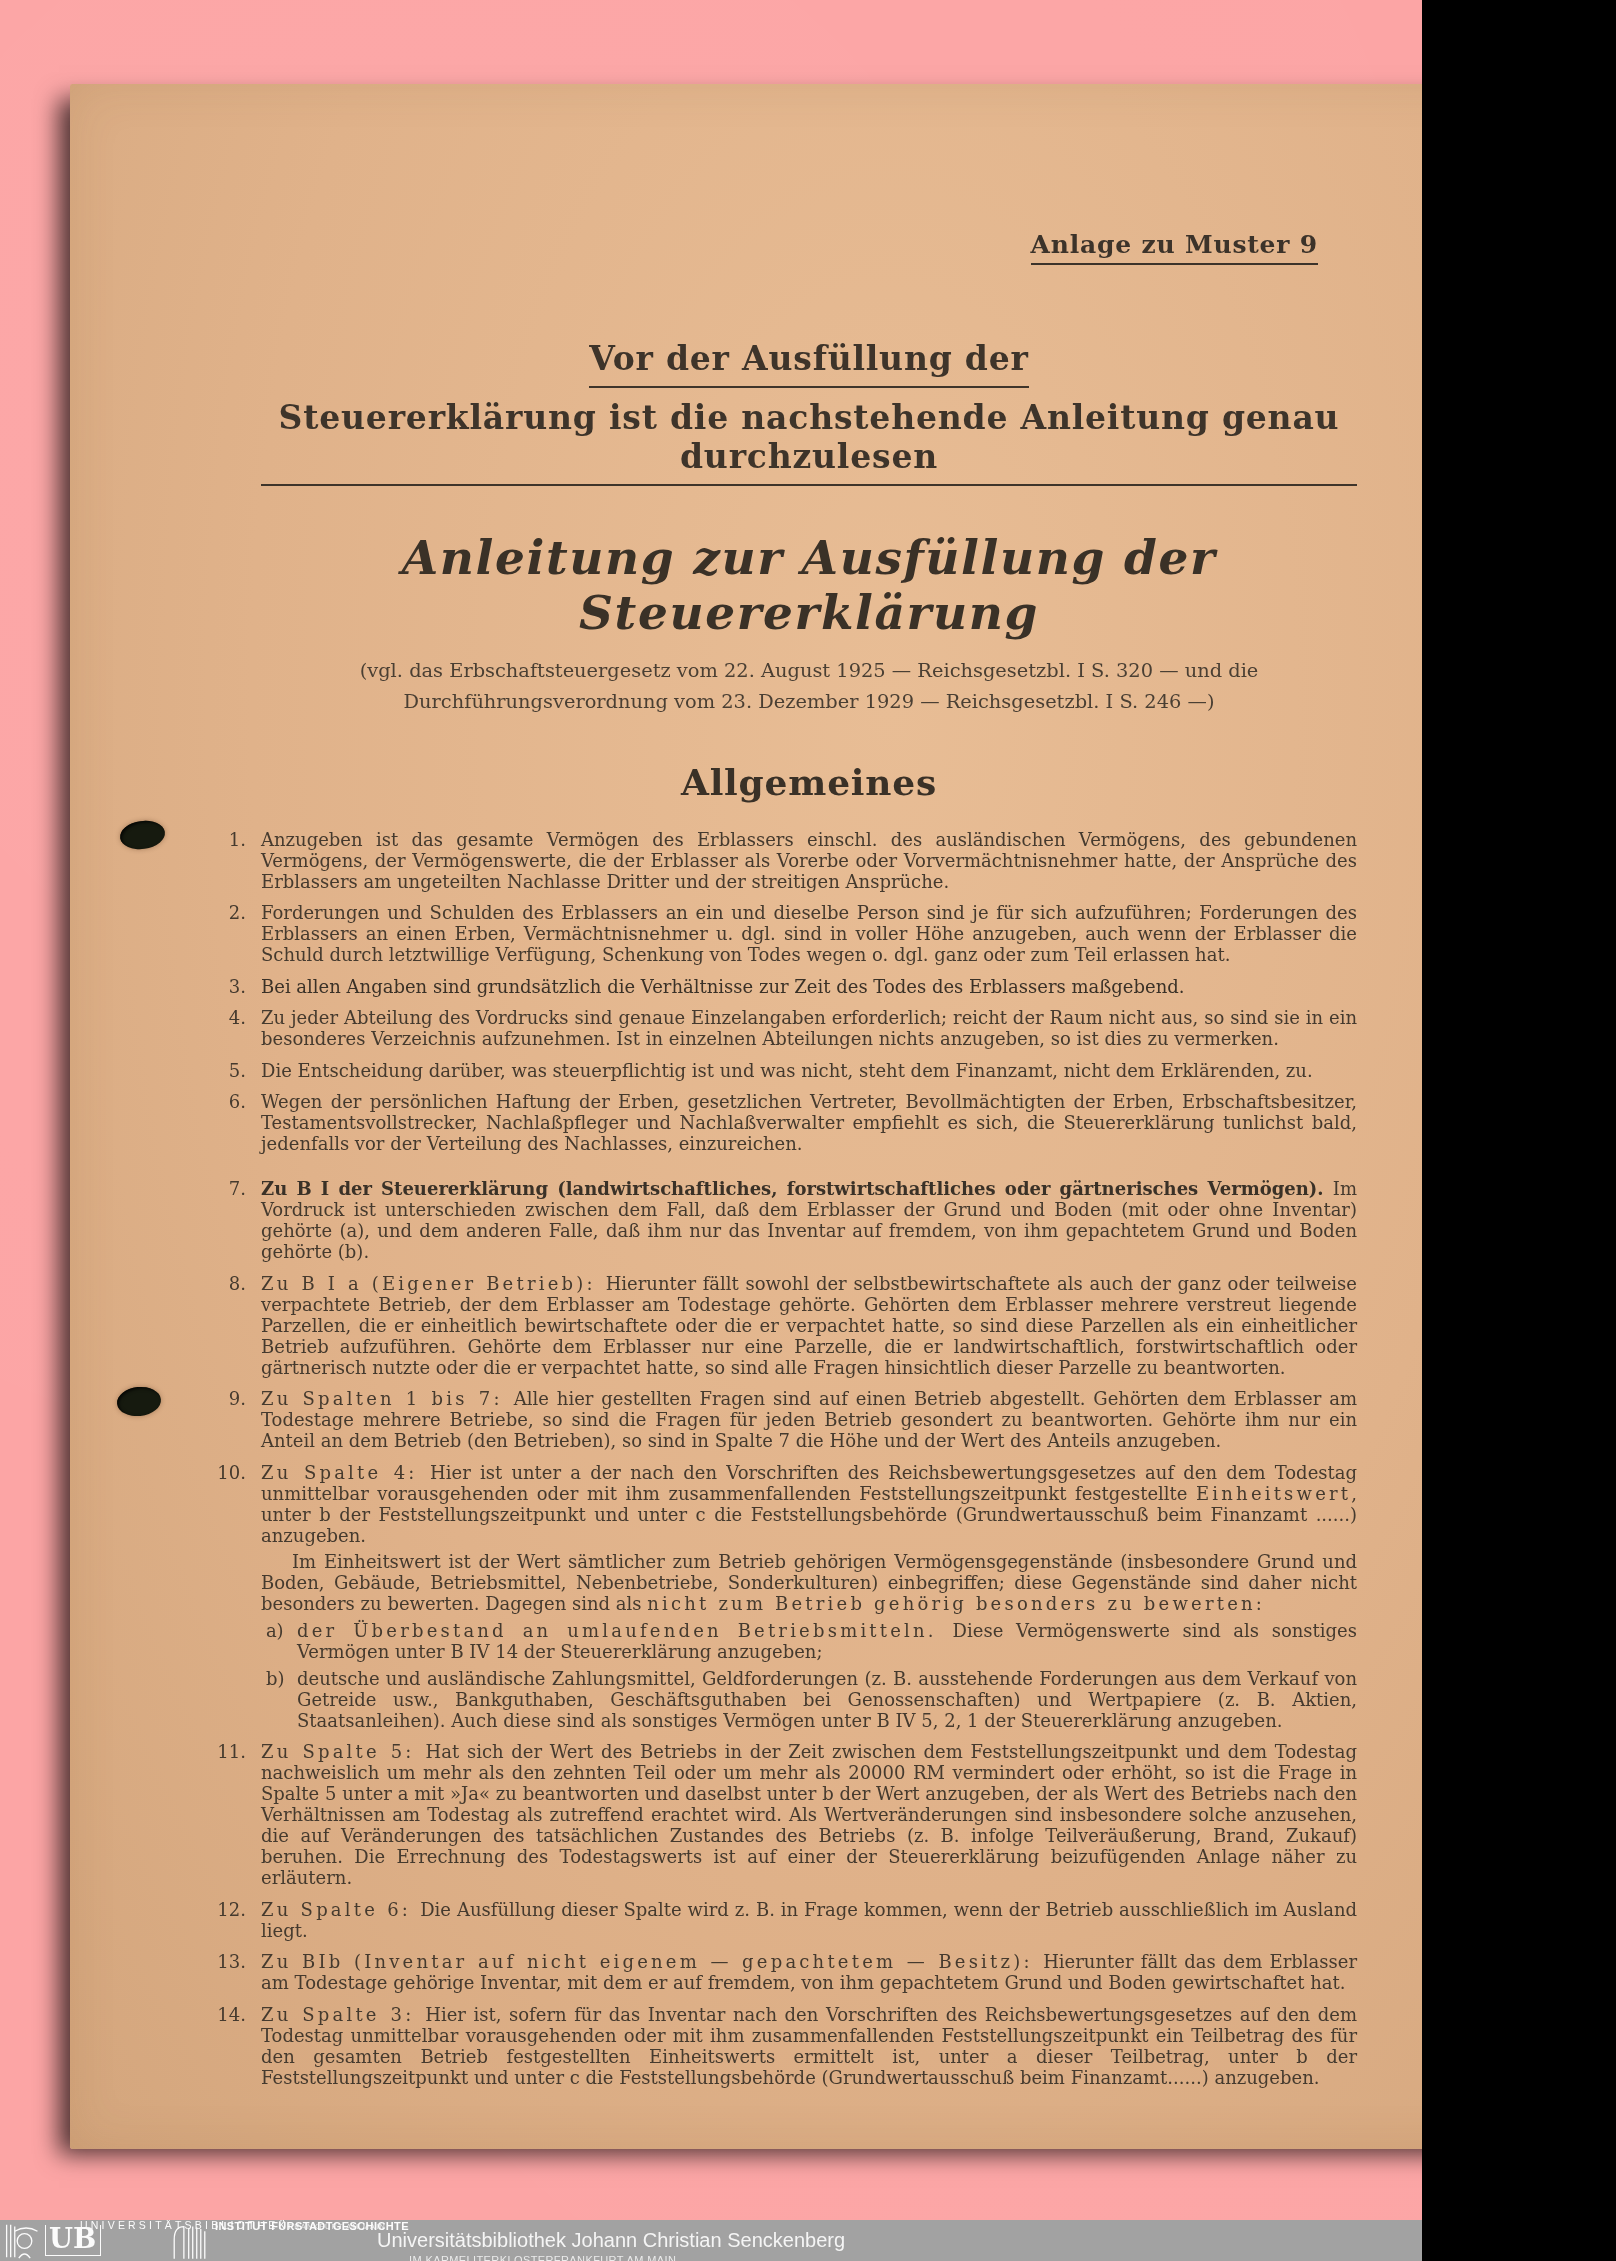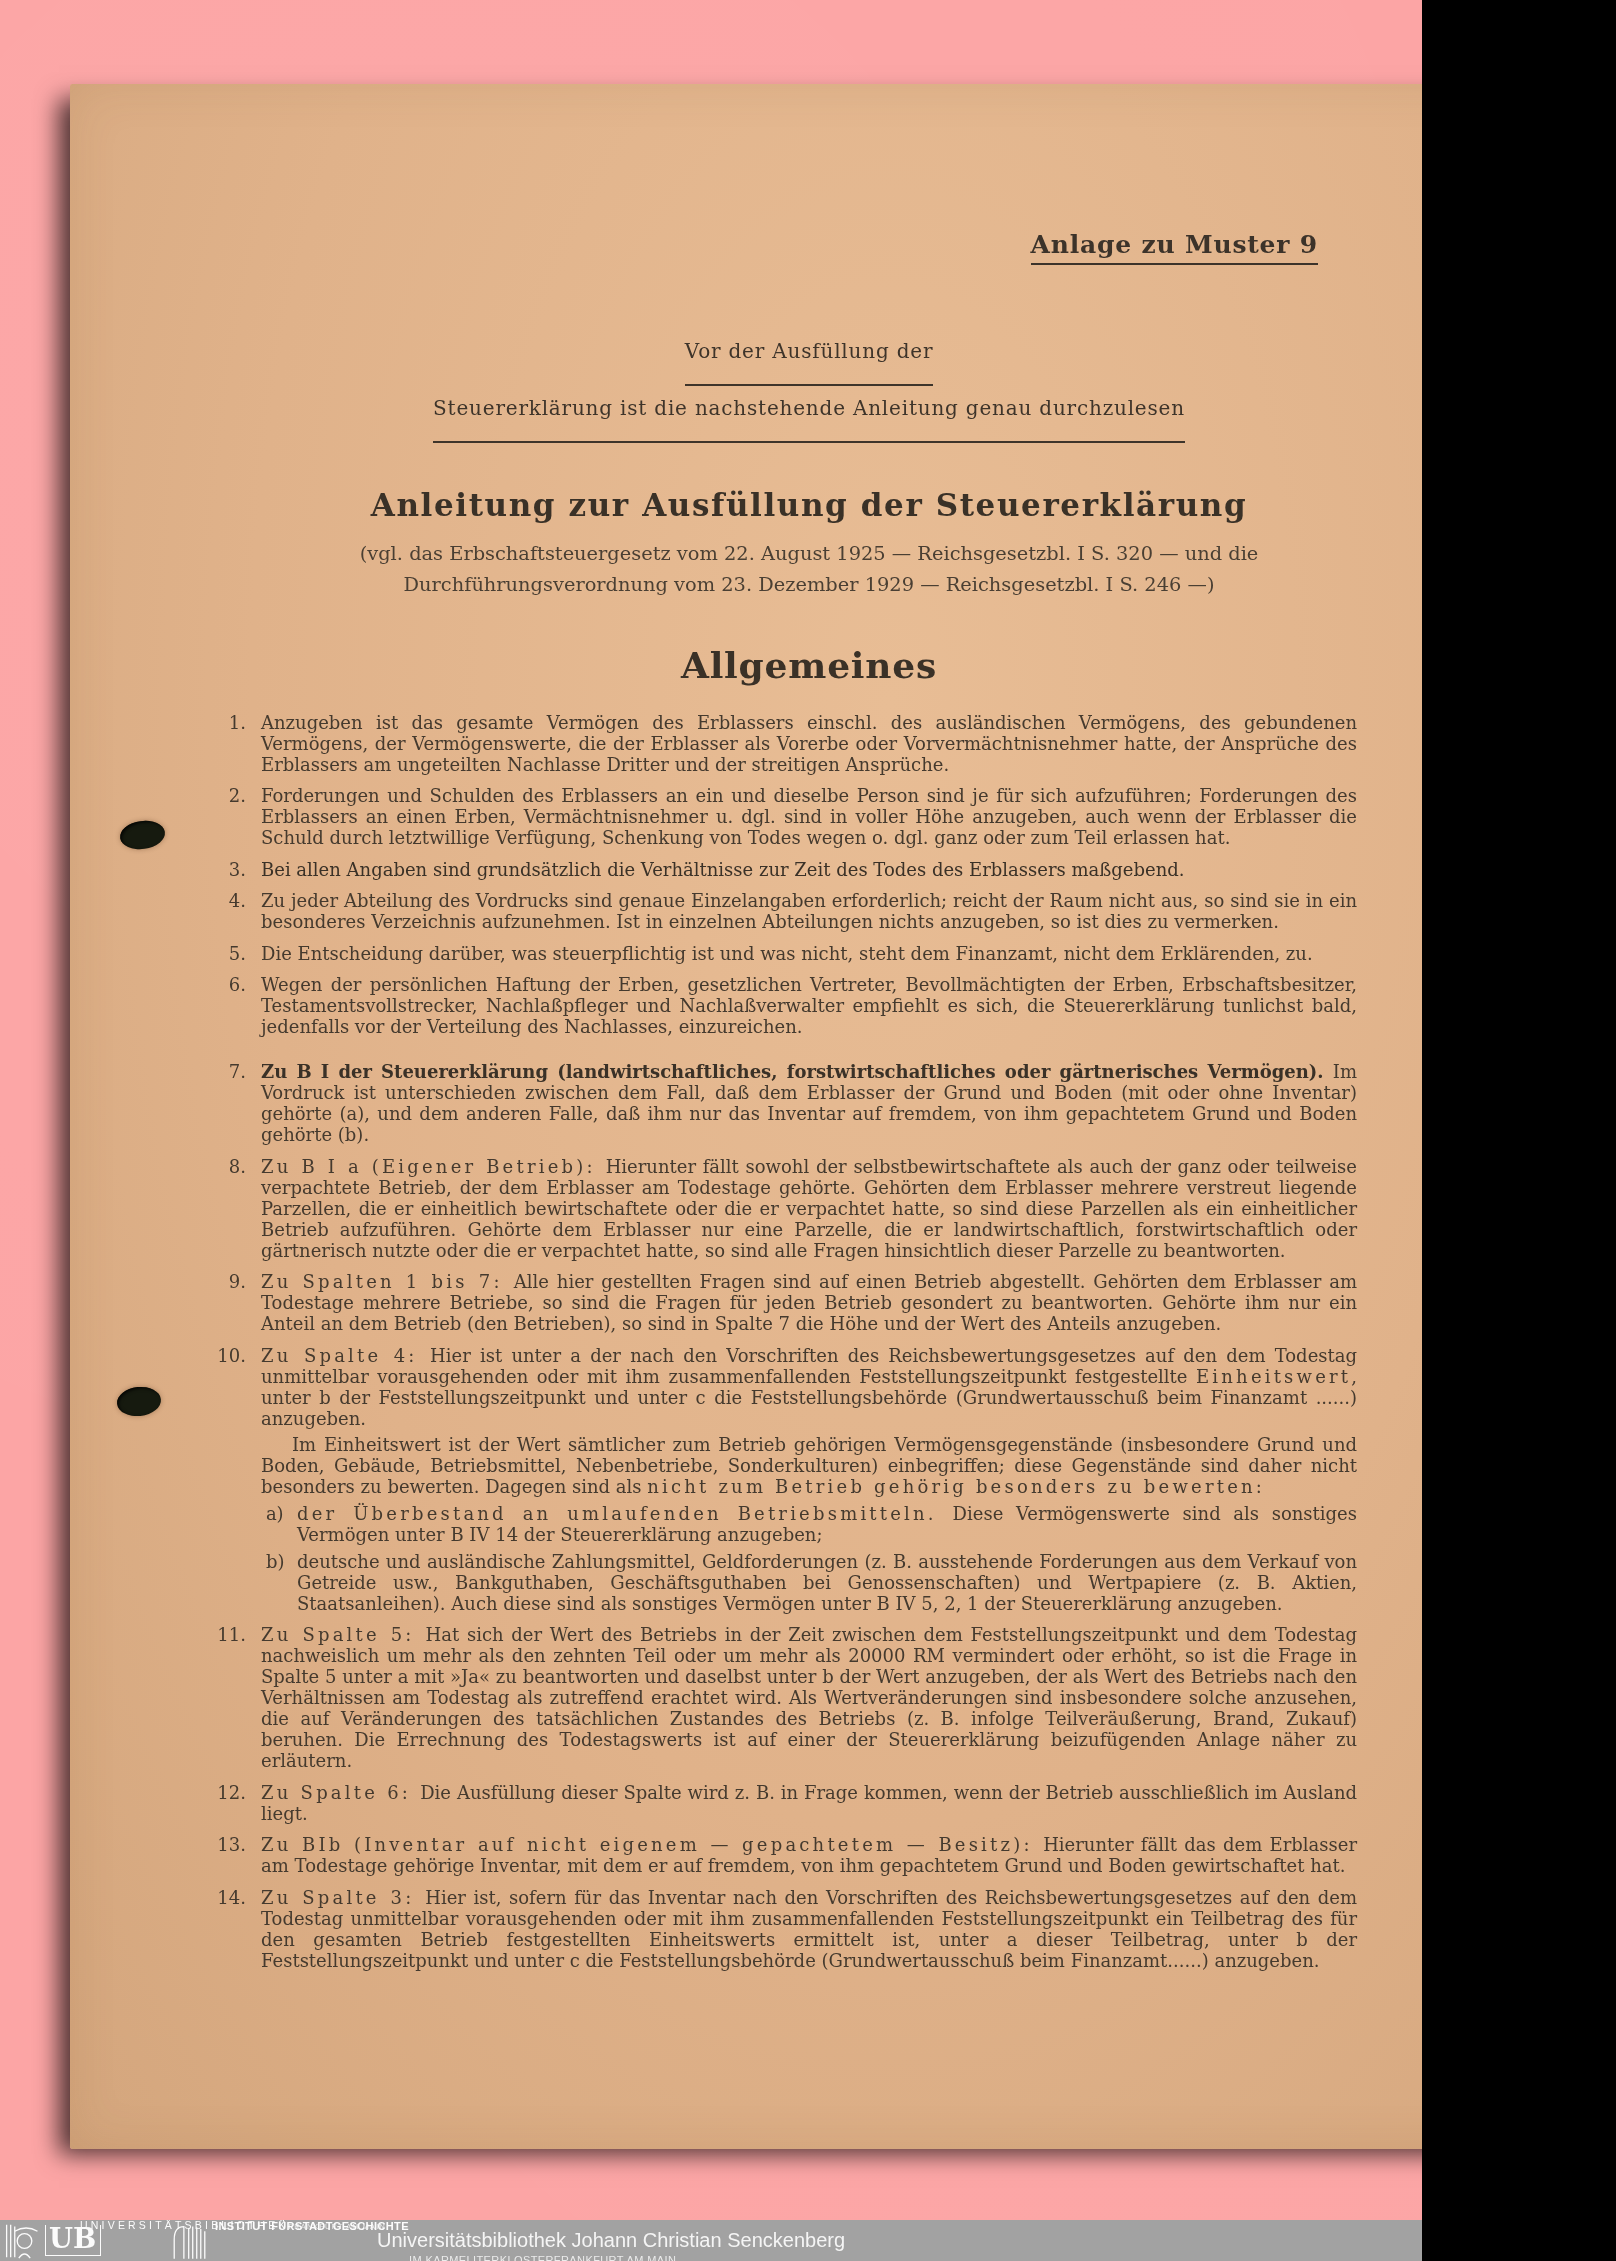--- a/index.html
+++ b/index.html
@@ -20,24 +20,24 @@
 
   .content{position:absolute;left:191px;top:146px;width:1096px;color:#453a2e;}
   .center{text-align:center;}
 
   .stamp{ text-align:right;padding-right:39px;}
   .stamp span{display:inline-block;font-size:25px;font-weight:700;color:#3c332a;
               border-bottom:2.4px solid #3c332a;padding-bottom:4px;letter-spacing:0.8px;}
 
   .notice1{margin-top:74px;}
   .notice2{margin-top:9.7px;}
-  .notice1 span,.notice2 span{display:inline-block;font-size:20px;font-weight:400;color:#3e342a;
-              border-bottom:2.4px solid #3e342a;padding-bottom:21px;letter-spacing:0.8px;}
-
-  .doc-title{margin-top:44px;font-size:31px;font-weight:700;letter-spacing:1.6px;color:#3a3127;}
+  .notice1 span,.notice2 span{display:inline-block;font-size:33px;font-weight:700;color:#3e342a;
+              border-bottom:2.4px solid #3e342a;padding-bottom:8px;letter-spacing:0.8px;}
+
+  .doc-title{margin-top:44px;font-size:47px;font-weight:700;letter-spacing:1.6px;color:#3a3127;font-style:italic;}
   .doc-sub{margin-top:19.4px;font-size:19.4px;line-height:24px;color:#4a3f33;}
   .doc-sub + .doc-sub{margin-top:6.5px;}
 
   .sec-heading{font-size:36px;font-weight:700;color:#3a3127;letter-spacing:0.8px;}
   .sec-heading.first{margin-top:47px;}
   .sec-heading.second{margin-top:19.4px;}
 
   .sec-items{margin-top:26px;font-size:18px;line-height:21px;}
   .sec-items.second{margin-top:24px;}
 

